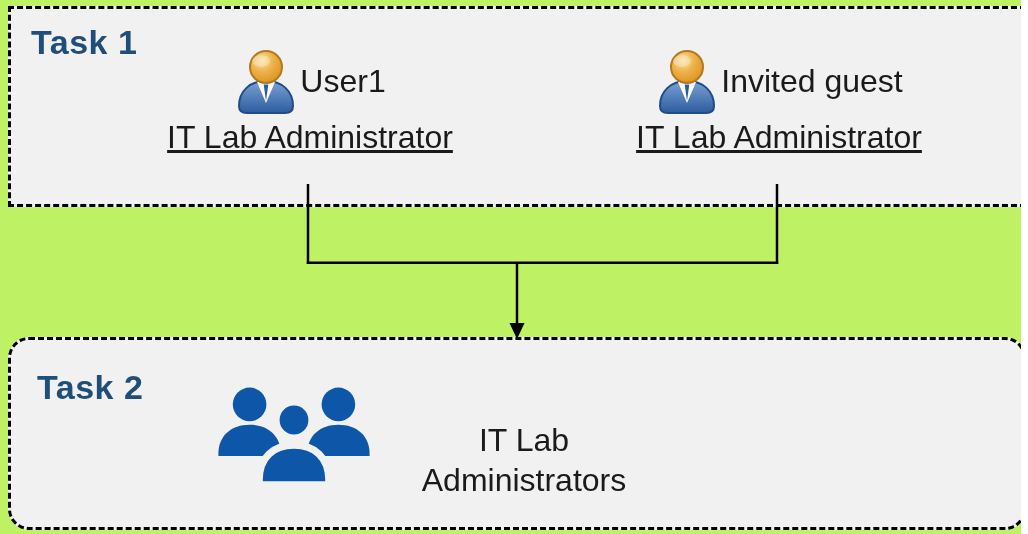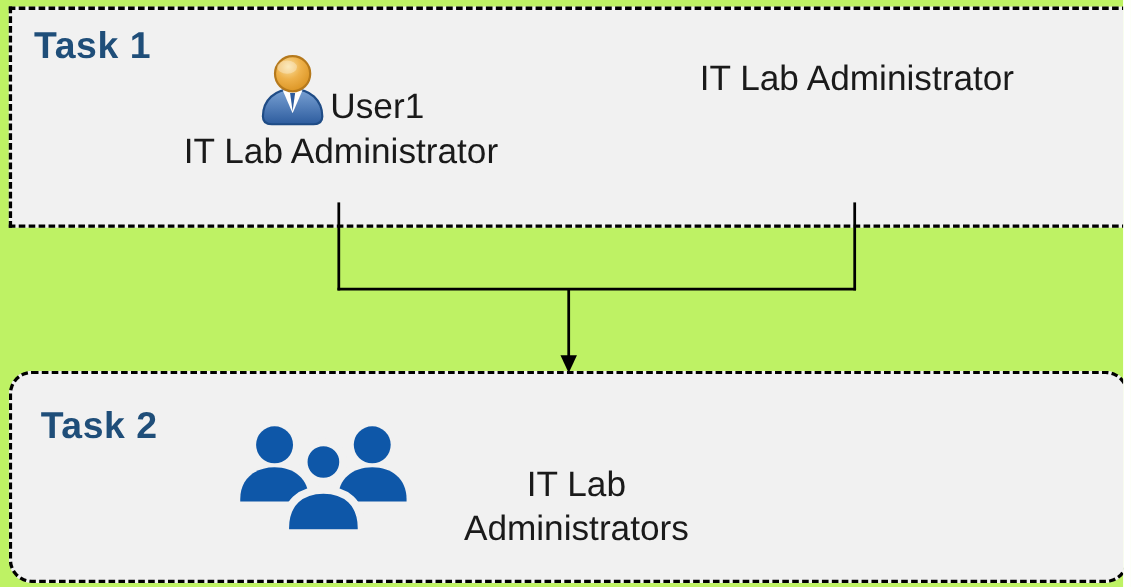--- a/index.html
+++ b/index.html
@@ -39,27 +39,27 @@
     width: 440px;
     transform: translateX(-50%);
     display: flex;
     flex-direction: column;
     align-items: center;
   }
   .persona-1 { left: 310px; }
   .persona-2 { left: 779px; }
   .persona-row {
     display: flex;
-    align-items: flex-end;
+    align-items: center;
     gap: 2px;
     height: 66px;
   }
   .icon-user svg { width: 64px; height: 66px; display: block; }
   .persona-name { font-size: 32px; line-height: 36px; }
-  .persona-role { font-size: 32px; line-height: 38px; margin-top: 4px; text-align: center; }
+  .persona-role { font-size: 32px; line-height: 38px; margin-top: 4px; text-align: center; text-decoration: underline; }
 
   .connectors {
     position: absolute;
     left: 0; top: 0;
     width: 1028px; height: 534px;
     pointer-events: none;
   }
 
   .icon-group {
     position: absolute;
@@ -117,20 +117,32 @@
           <circle cx="32" cy="19" r="16" fill="url(#headGrad)" stroke="#b5791c" stroke-width="2"></circle>
           <ellipse cx="27" cy="13" rx="9" ry="6" fill="rgba(255,255,255,0.30)"></ellipse>
         </svg>
       </span>
       <span class="persona-name">User1</span>
     </div>
     <div class="persona-role">IT Lab Administrator</div>
   </div>
 
   <div class="persona persona-2">
+    <div class="persona-row">
+      <span class="icon-user">
+        <svg viewBox="0 0 64 66">
+          <path d="M32 33 C48 33 59 43 59 58 C59 63 56 65 51 65 L13 65 C8 65 5 63 5 58 C5 43 16 33 32 33 Z" fill="url(#bodyGrad)" stroke="#1f4c86" stroke-width="2"></path>
+          <path d="M23 34 L32 55 L41 34 Z" fill="#ffffff"></path>
+          <path d="M29.7 36.5 L32 53 L34.3 36.5 Z" fill="#2d5c9e"></path>
+          <circle cx="32" cy="19" r="16" fill="url(#headGrad)" stroke="#b5791c" stroke-width="2"></circle>
+          <ellipse cx="27" cy="13" rx="9" ry="6" fill="rgba(255,255,255,0.30)"></ellipse>
+        </svg>
+      </span>
+      <span class="persona-name">Invited guest</span>
+    </div>
     <div class="persona-role">IT Lab Administrator</div>
   </div>
 
   <svg class="connectors" viewBox="0 0 1028 534">
     <g stroke="#000000" stroke-width="2.5" fill="none">
       <line x1="308" y1="184" x2="308" y2="264"></line>
       <line x1="777" y1="184" x2="777" y2="264"></line>
       <line x1="306.8" y1="262.8" x2="778.2" y2="262.8"></line>
       <line x1="517" y1="262" x2="517" y2="326"></line>
     </g>

